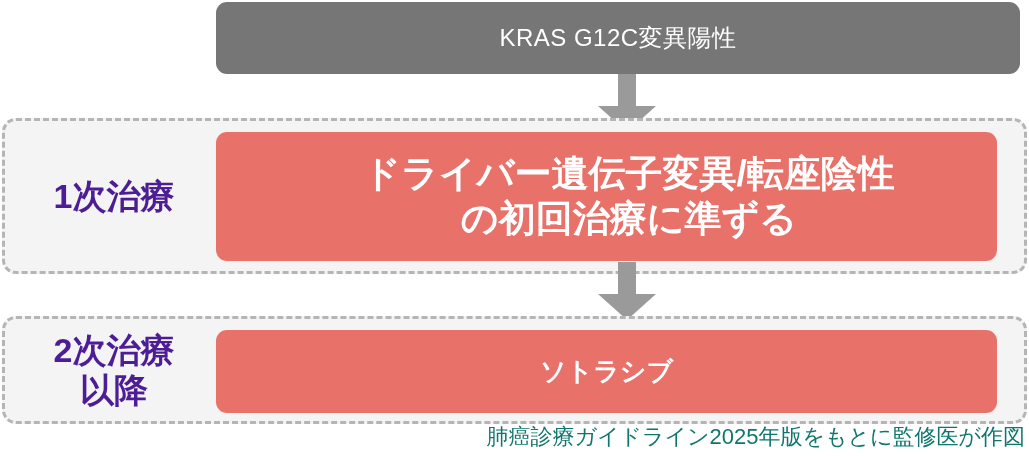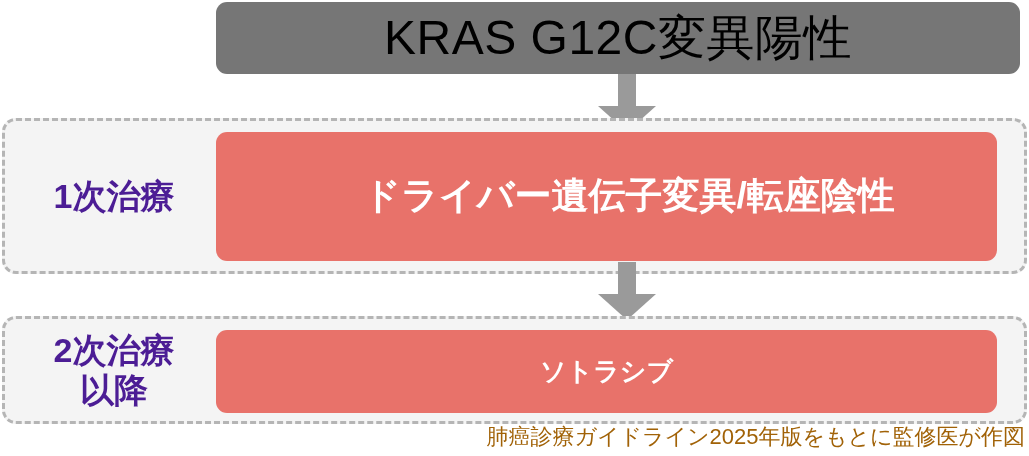--- a/index.html
+++ b/index.html
@@ -27,22 +27,22 @@
     width: 804px;
     height: 72px;
     background: #767676;
     border-radius: 11px;
     display: flex;
     align-items: center;
     justify-content: center;
     box-sizing: border-box;
   }
   .header-bar .header-title {
-    color: #000000;
-    font-size: 48px;
+    color: #ffffff;
+    font-size: 24px;
     font-weight: 500;
     letter-spacing: 0.5px;
     line-height: 1;
     white-space: nowrap;
   }
 
   
   .arrow {
     position: absolute;
     left: 598px;
@@ -134,21 +134,21 @@
     width: 781px;
     height: 83px;
   }
   .row-2 .drug-box .drug-line { font-size: 26px; }
 
   
   .footer-caption {
     position: absolute;
     right: 4px;
     top: 424px;
-    color: #a16207;
+    color: #0f766e;
     font-size: 22px;
     font-weight: 400;
     line-height: 1.2;
     white-space: nowrap;
     text-align: right;
   }
 </style>
 </head>
 <body>
 
@@ -162,20 +162,21 @@
     <div class="shaft"></div>
     <div class="head"></div>
   </div>
 
   <div class="row row-1">
     <div class="row-label">
       <span>1次治療</span>
     </div>
     <div class="drug-box">
       <span class="drug-line">ドライバー遺伝子変異/転座陰性</span>
+      <span class="drug-line">の初回治療に準ずる</span>
     </div>
   </div>
 
   <div class="arrow arrow-2">
     <div class="shaft"></div>
     <div class="head"></div>
   </div>
 
   <div class="row row-2">
     <div class="row-label">

